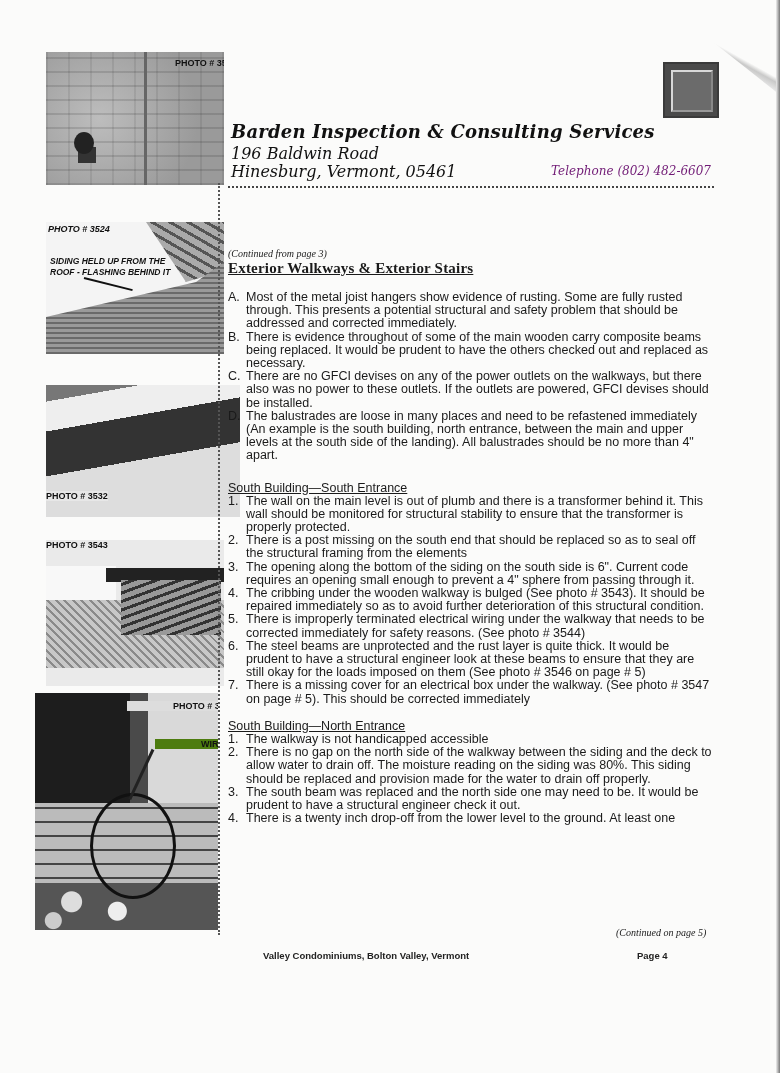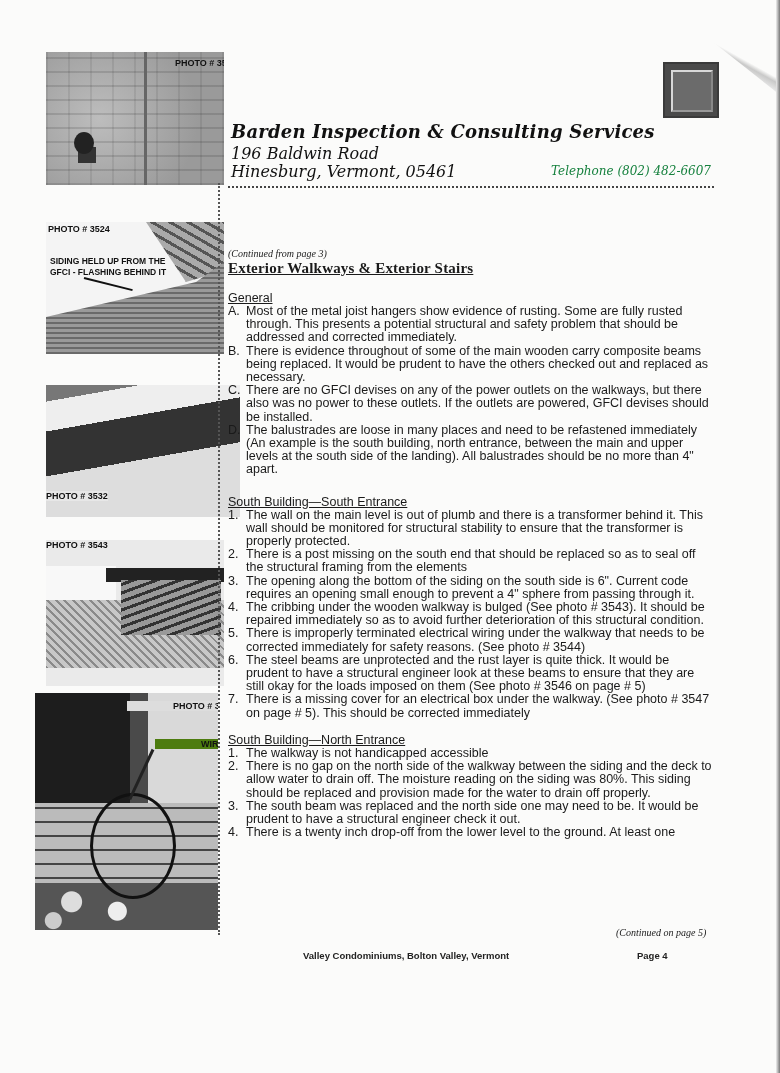--- a/index.html
+++ b/index.html
@@ -42,21 +42,21 @@
   }
   .p1 { left:46px; top:52px; width:178px; height:133px;
         background:
           repeating-linear-gradient(0deg, rgba(0,0,0,0.12) 0 2px, transparent 2px 14px),
           repeating-linear-gradient(90deg, rgba(0,0,0,0.08) 0 2px, transparent 2px 22px),
           radial-gradient(circle at 30% 50%, #bdbdbd, #9a9a9a 70%);
   }
   .p1 .stack { position:absolute; left:28px; top:80px; width:20px; height:22px; border-radius:50%; background:#222; }
   .p1 .stackbase { position:absolute; left:32px; top:95px; width:18px; height:16px; background:#333; }
   .p1 .seam { position:absolute; left:98px; top:0; width:3px; height:133px; background:#666; }
-  .p2 { left:46px; top:222px; width:178px; height:132px; background:#f4f4f4; }
+  .p2 { left:46px; top:222px; width:178px; height:132px; background:#f4f4f4;font-style:italic; }
   .p2 .roof1 { position:absolute; left:80px; top:0; width:110px; height:70px;
       background:repeating-linear-gradient(30deg, #555 0 3px, #aaa 3px 9px);
       clip-path:polygon(20px 0, 110px 0, 110px 45px, 60px 60px); }
   .p2 .roof2 { position:absolute; left:0; top:40px; width:178px; height:92px;
       background:repeating-linear-gradient(0deg, #6a6a6a 0 2px, #9a9a9a 2px 5px);
       clip-path:polygon(0 55px, 150px 20px, 178px 0, 178px 92px, 0 92px); }
   .p2 .arrow { position:absolute; left:38px; top:55px; width:50px; height:2px; background:#111; transform:rotate(14deg); transform-origin:left; }
   .p3 { left:46px; top:385px; width:194px; height:132px;
         background:linear-gradient(170deg, #777 0 10%, #eee 10% 28%, #333 28% 55%, #ddd 55% 100%); }
   .p4 { left:46px; top:540px; width:178px; height:146px; background:#eaeaea; }
@@ -81,36 +81,36 @@
 
   
   .company {
     position:absolute; left:231px; top:121px;
     font-family:"DejaVu Serif", serif; font-style:italic; font-weight:bold;
     font-size:18px; letter-spacing:0.2px; color:#111;text-align:right;
   }
   .addr { position:absolute; left:231px; font-family:"DejaVu Serif", serif; font-style:italic; font-size:16px; color:#111; }
   .addr1 { top:144px; }
   .addr2 { top:162px; }
-  .phone { position:absolute; left:551px; top:164px; font-family:"DejaVu Serif", serif; font-style:italic; font-size:12px; color:#15803d; }
+  .phone { position:absolute; left:551px; top:164px; font-family:"DejaVu Serif", serif; font-style:italic; font-size:12px; color:#701a75; }
   .hdots { position:absolute; left:228px; top:186px; width:486px; border-top:2px dotted #444; }
 
   
   .content { position:absolute; left:228px; top:248px; width:484px; }
   .contd { font-family:"Liberation Serif", serif; font-style:italic; font-size:10px; margin:0 0 1px 0; }
   .section-title { font-family:"Liberation Serif", serif; font-size:15px; text-decoration:underline; margin:0 0 14px 0; letter-spacing:0.2px; }
   .sub { font-size:12.5px; text-decoration:underline; margin:0; line-height:14px; }
   ol.items { list-style:none; margin:0 0 0 0; padding:0; }
   ol.items li { position:relative; padding-left:18px; font-size:12.5px; line-height:13.2px; margin:0; }
   ol.items li .mk { position:absolute; left:0; top:0; }
   .gap-a { height:18px; }
   .gap-b { height:13px; }
   .contd-end { position:absolute; left:616px; top:927px; font-family:"Liberation Serif", serif; font-style:italic; font-size:10px; }
 
-  .footer-left { position:absolute; left:263px; top:950px; font-size:9.5px; font-weight:bold; color:#222;margin-left:40px; }
+  .footer-left { position:absolute; left:263px; top:950px; font-size:9.5px; font-weight:bold; color:#222; }
   .footer-right { position:absolute; left:637px; top:950px; font-size:9.5px; font-weight:bold; color:#222; }
 </style>
 </head>
 <body>
 
 <div class="curl-shadow"></div>
 <div class="right-edge"></div>
 
 <div class="logo">
     <div class="inner"></div>
@@ -122,21 +122,21 @@
     <div class="stack"></div>
   <span class="cap" style="left:86px;top:6px;padding-left:43px;">PHOTO # 3521</span>
 </div>
 
 <div class="photo p2">
   <div class="roof1"></div>
     <div class="roof2"></div>
     <div class="arrow"></div>
   <span class="cap" style="left:2px;top:2px;">PHOTO # 3524</span>
   <span class="cap" style="left:4px;top:34px;font-size:8.5px;">SIDING HELD UP FROM THE</span>
-  <span class="cap" style="left:4px;top:45px;font-size:8.5px;">GFCI - FLASHING BEHIND IT</span>
+  <span class="cap" style="left:4px;top:45px;font-size:8.5px;">ROOF - FLASHING BEHIND IT</span>
 </div>
 
 <div class="photo p3">
   <span class="cap" style="left:0;top:106px;color:#111;background:rgba(255,255,255,0.3);">PHOTO # 3532</span>
 </div>
 
 <div class="photo p4">
   <span class="cap" style="left:0;top:0;">PHOTO # 3543</span>
   <div class="siding"></div>
     <div class="beam"></div>
@@ -160,21 +160,20 @@
 <div class="company">Barden Inspection &amp; Consulting Services</div>
 <div class="addr addr1">196 Baldwin Road</div>
 <div class="addr addr2">Hinesburg, Vermont, 05461</div>
 <div class="phone">Telephone (802) 482-6607</div>
 <div class="hdots"></div>
 
 <div class="content">
   <p class="contd">(Continued from page 3)</p>
   <h2 class="section-title">Exterior Walkways &amp; Exterior Stairs</h2>
 
-  <p class="sub">General</p>
   <ol class="items">
     <li><span class="mk">A.</span><span>Most of the metal joist hangers show evidence of rusting.  Some are fully rusted through.  This presents a potential structural and safety problem that should be addressed and corrected immediately.</span></li>
     <li><span class="mk">B.</span><span>There is evidence throughout of some of the main wooden carry composite beams being replaced.  It would be prudent to have the others checked out and replaced as necessary.</span></li>
     <li><span class="mk">C.</span><span>There are no GFCI devises on any of the power outlets on the walkways, but there also was no power to these outlets.  If the outlets are powered, GFCI devises should be installed.</span></li>
     <li><span class="mk">D.</span><span>The balustrades are loose in many places and need to be refastened immediately (An example is the south building, north entrance, between the main and upper levels at the south side of the landing).  All balustrades should be no more than 4" apart.</span></li>
   </ol>
   <div class="gap-a"></div>
 
   <p class="sub">South Building—South Entrance</p>
   <ol class="items">

